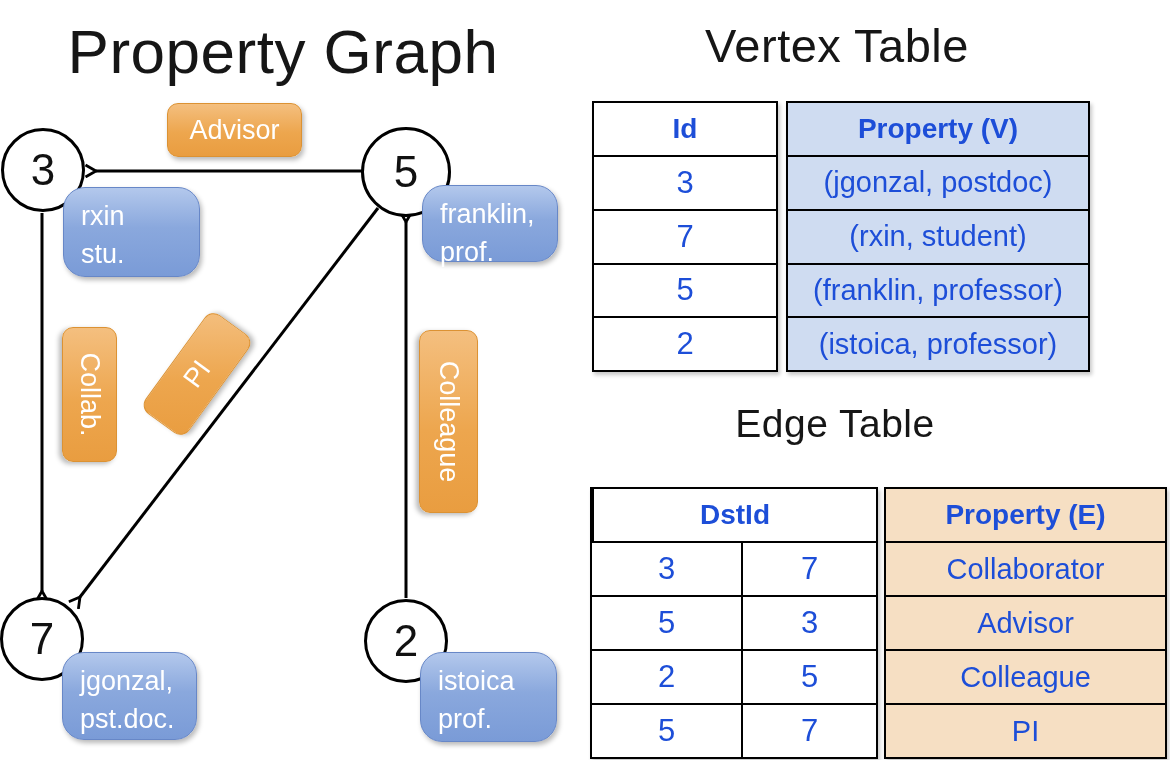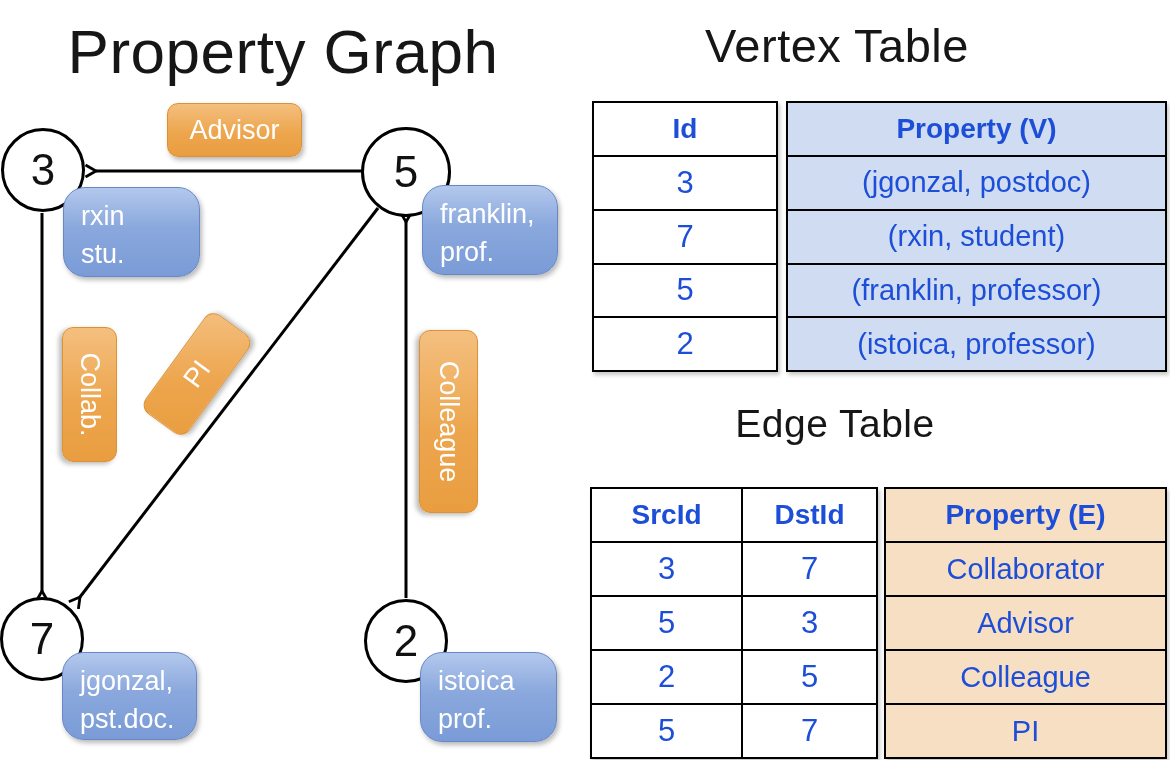--- a/index.html
+++ b/index.html
@@ -82,21 +82,21 @@
     <span>7</span>
   </div>
   <div class="node" style="left:364px;top:599px;width:84px;height:84px;">
     <span>2</span>
   </div>
 
   <div class="card" style="left:63px;top:187px;width:137px;height:90px;">
     <div>rxin</div>
     <div>stu.</div>
   </div>
-  <div class="card" style="left:422px;top:185px;width:136px;height:90px;">
+  <div class="card" style="left:422px;top:185px;width:136px;height:77px;">
     <div>franklin,</div>
     <div>prof.</div>
   </div>
   <div class="card" style="left:62px;top:652px;width:135px;height:88px;">
     <div>jgonzal,</div>
     <div>pst.doc.</div>
   </div>
   <div class="card" style="left:420px;top:652px;width:137px;height:90px;">
     <div>istoica</div>
     <div>prof.</div>
@@ -116,31 +116,30 @@
   </div>
 
   <div class="tblock" style="left:592px;top:101px;width:186px;height:271px;">
     <div class="trow head">Id</div>
     <div class="trow num">3</div>
     <div class="trow num">7</div>
     <div class="trow num">5</div>
     <div class="trow num">2</div>
   </div>
 
-  <div class="tblock" style="left:786px;top:101px;width:381px;height:271px;">
+  <div class="tblock" style="left:786px;top:101px;width:304px;height:271px;">
     <div class="trow head bluecell">Property (V)</div>
     <div class="trow bluecell">(jgonzal, postdoc)</div>
     <div class="trow bluecell">(rxin, student)</div>
     <div class="trow bluecell">(franklin, professor)</div>
     <div class="trow bluecell">(istoica, professor)</div>
   </div>
 
   <div class="tblock" style="left:590px;top:487px;width:288px;height:272px;">
     <div class="trow head twocol">
-      <div class="c1">SrcId</div>
       <div class="c2">DstId</div>
     </div>
     <div class="trow num twocol">
       <div class="c1">3</div>
       <div class="c2">7</div>
     </div>
     <div class="trow num twocol">
       <div class="c1">5</div>
       <div class="c2">3</div>
     </div>

